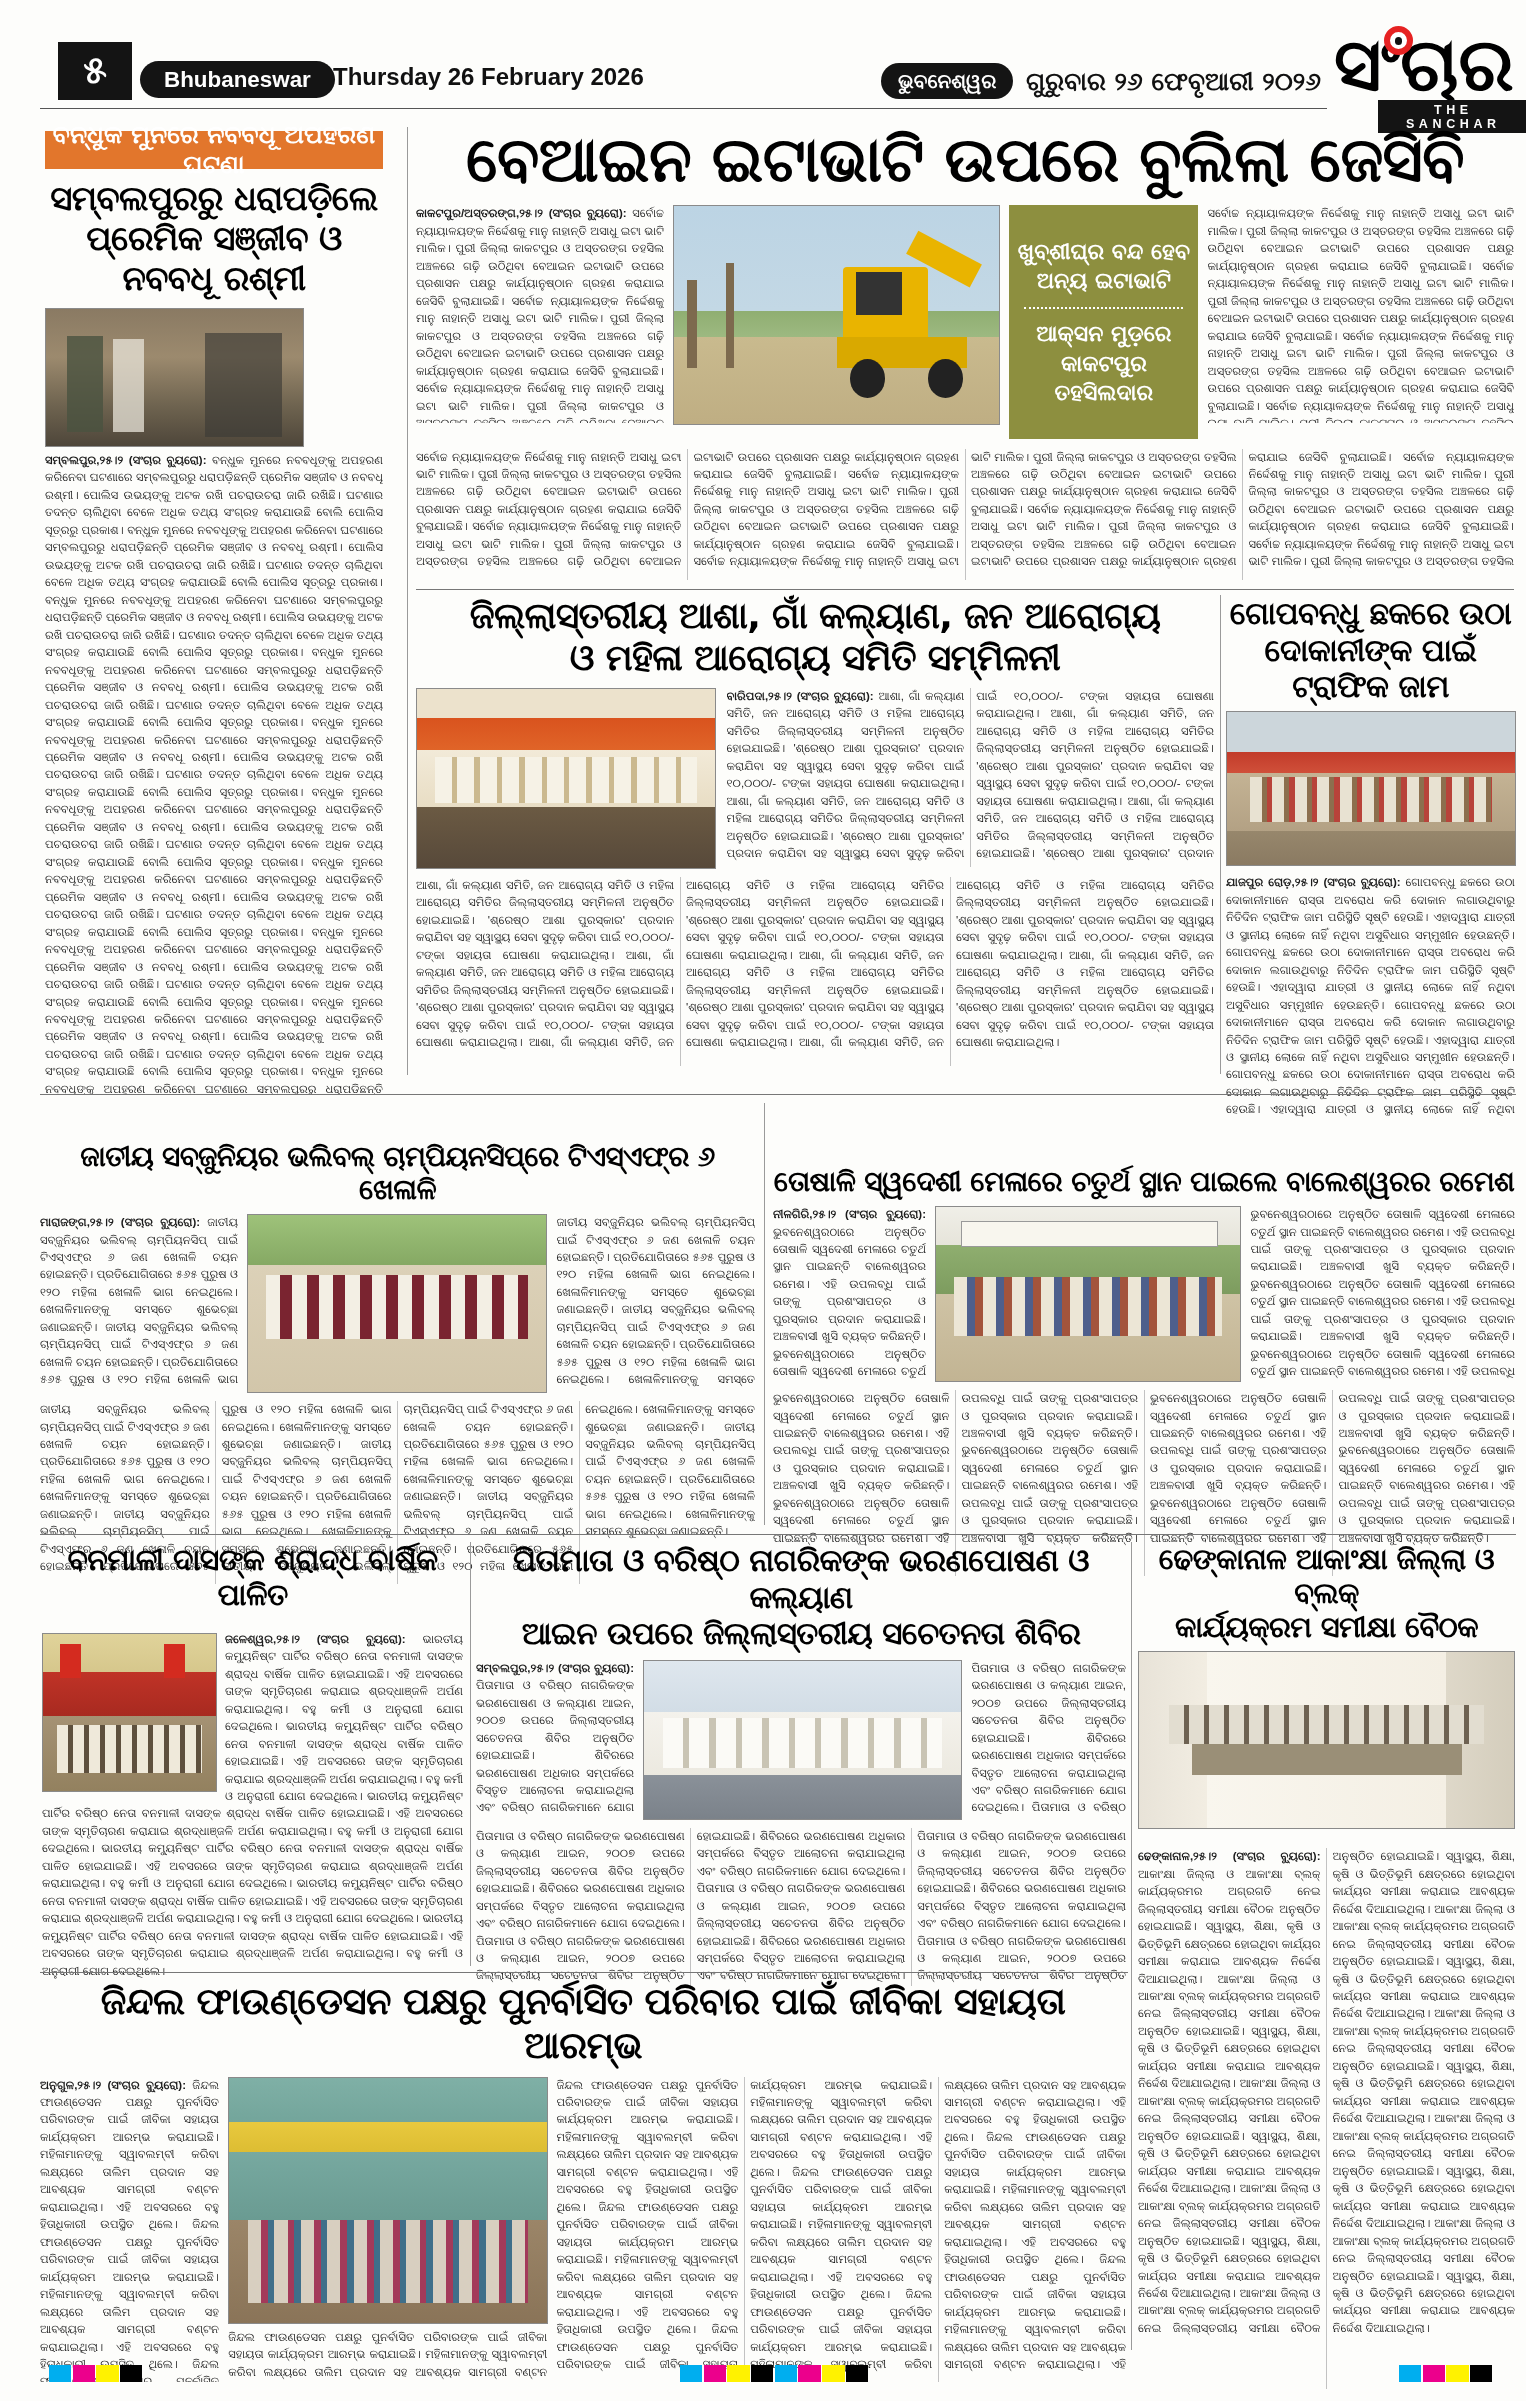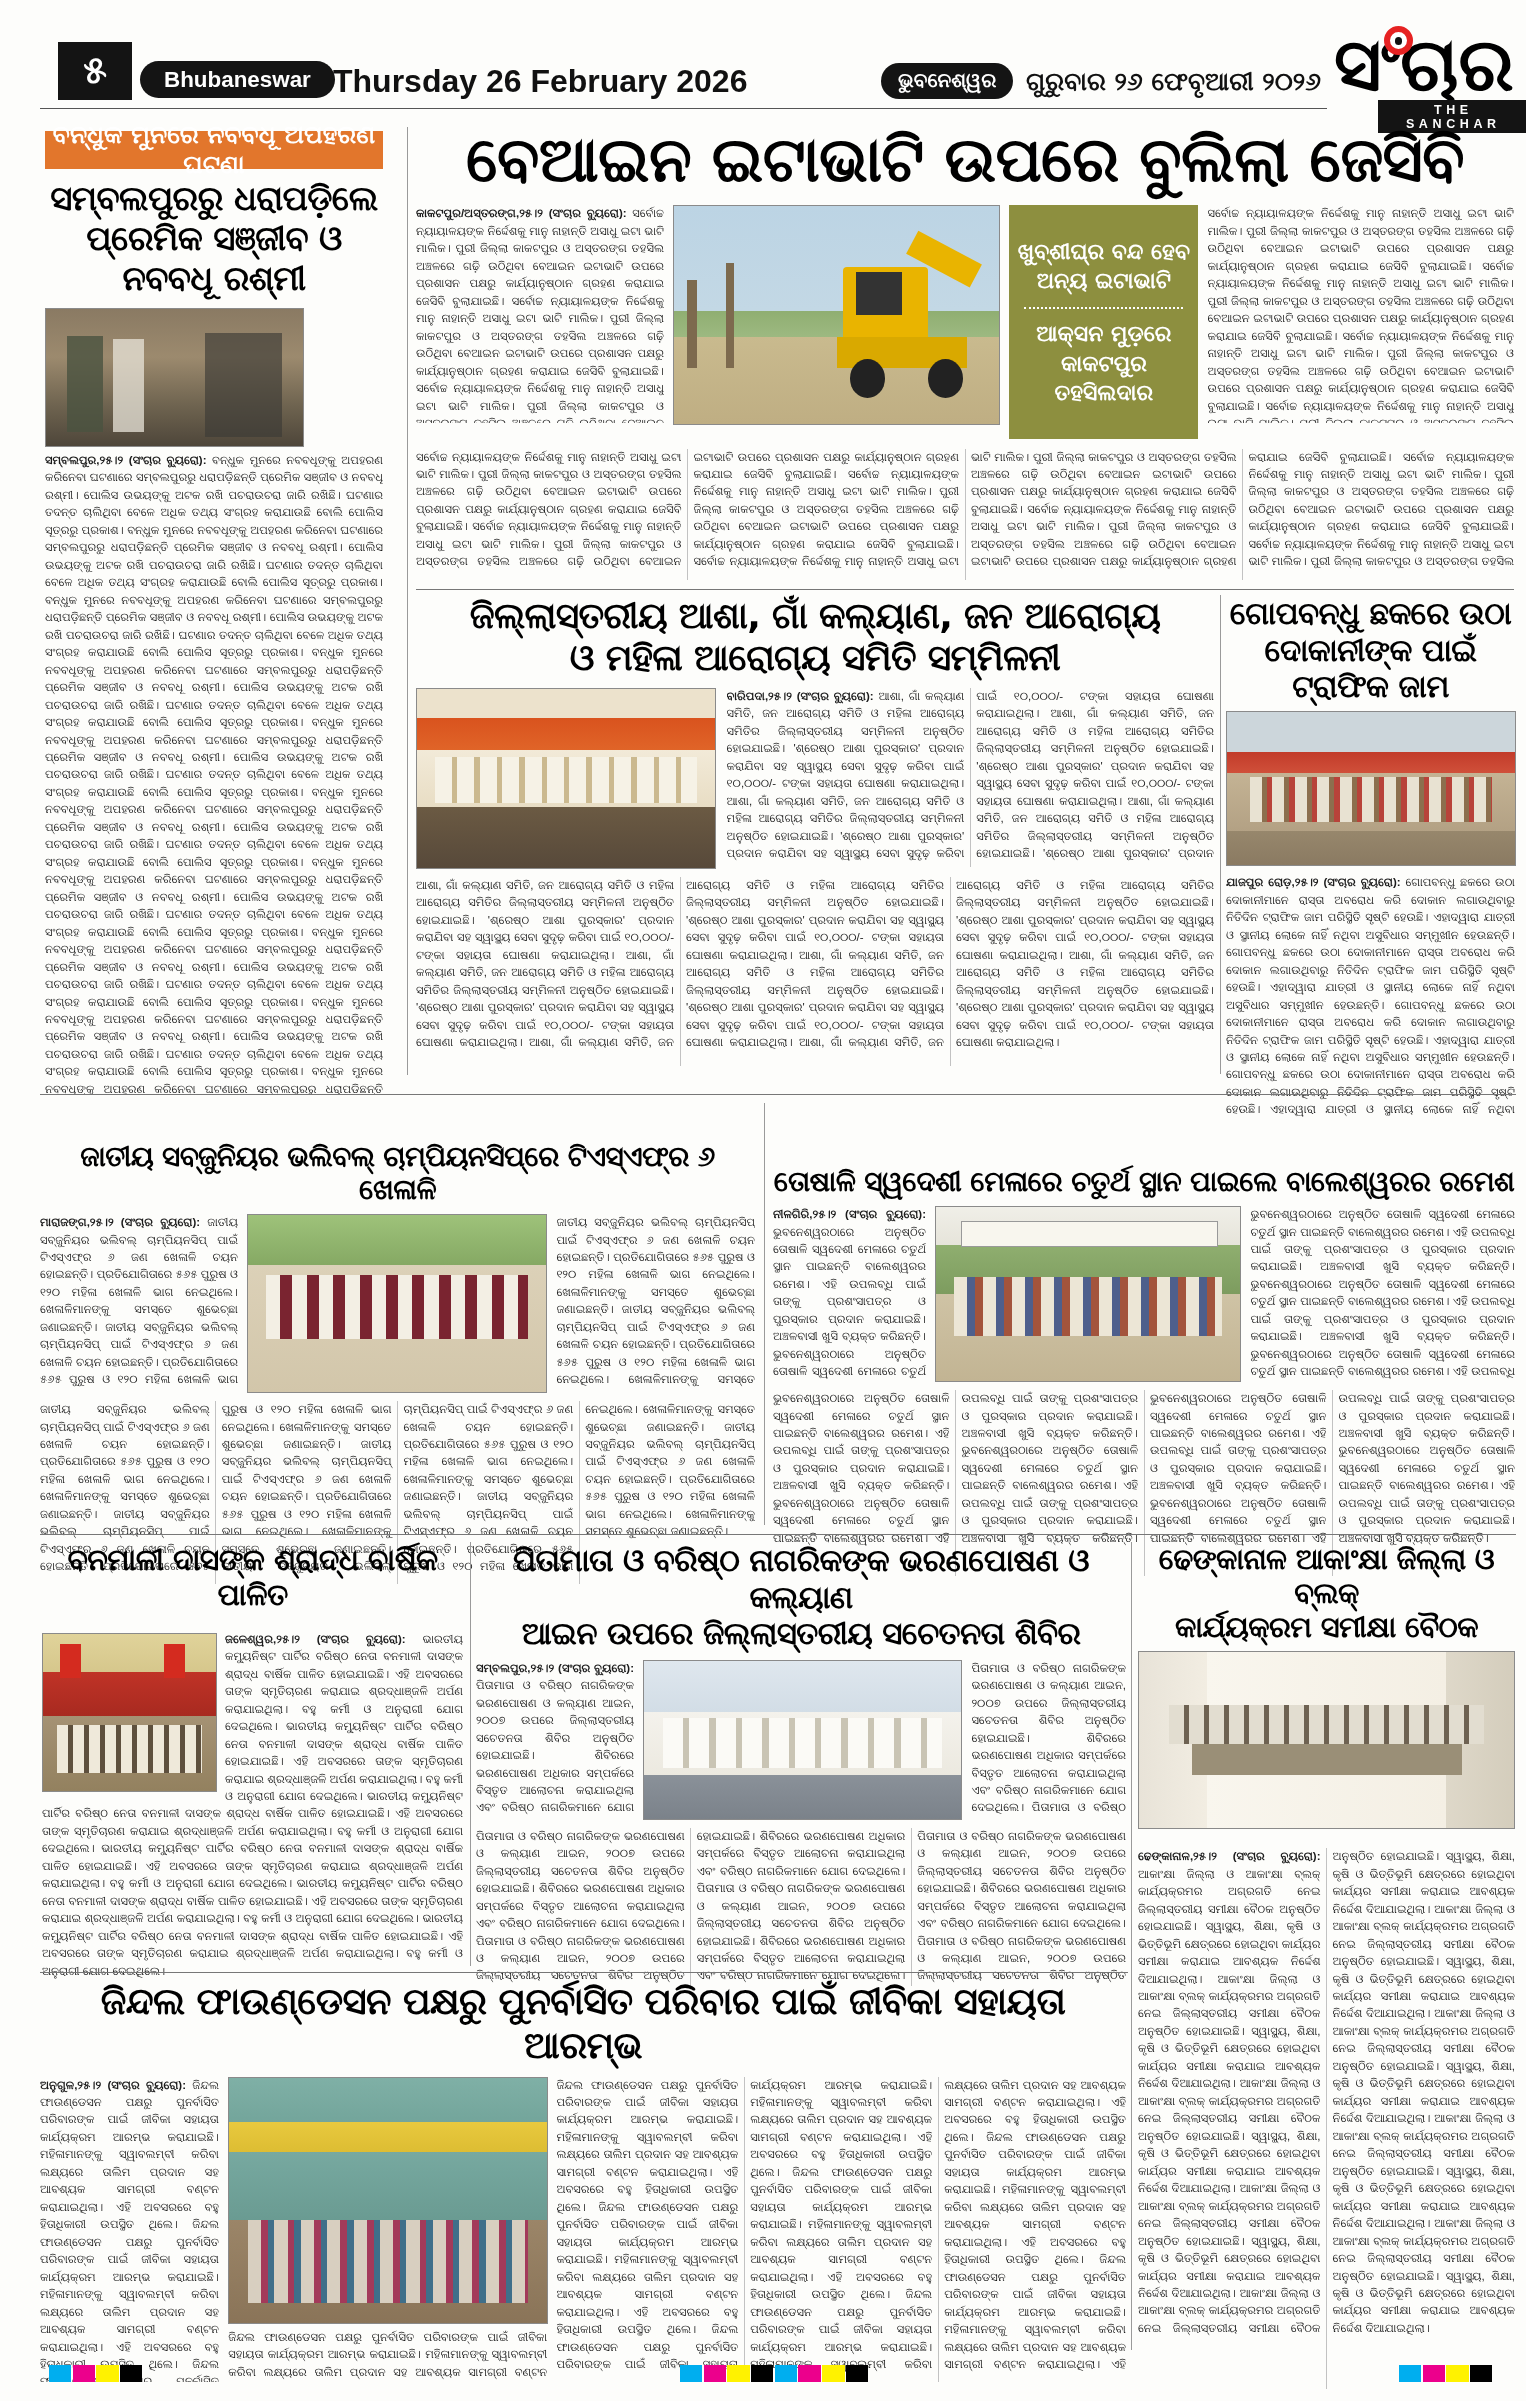--- a/index.html
+++ b/index.html
@@ -36,23 +36,23 @@
   .sq{width:22.4px;height:17px;display:inline-block;margin-right:1.3px}
 </style>
 </head>
 <body>
 
 <div class="page">
 
   <header>
     <div class="abs pagebox" style="left:58px;top:42px;width:74px;height:58px;font-size:38px">୫</div>
     <div class="abs pill" style="left:140px;top:61px;height:37px;padding:0 24px;font-size:22.4px">Bhubaneswar</div>
-    <div class="abs" style="left:333px;top:63px;font-size:32px;font-weight:bold">Thursday 26 February 2026</div>
-
-    <div class="abs pill" style="left:881px;top:63px;height:36px;padding:0 17px;font-size:20px;font-family:Liberation Mono, monospace">ଭୁବନେଶ୍ୱର</div>
+    <div class="abs" style="left:333px;top:63px;font-size:24px;font-weight:bold">Thursday 26 February 2026</div>
+
+    <div class="abs pill" style="left:881px;top:63px;height:36px;padding:0 17px;font-size:20px;font-family:Liberation Serif, serif">ଭୁବନେଶ୍ୱର</div>
     <div class="abs" style="left:1026px;top:67px;font-size:25px;font-weight:bold;font-family:'DejaVu Sans',sans-serif">ଗୁରୁବାର ୨୬ ଫେବୃଆରୀ ୨୦୨୬</div>
 
     <div class="abs masthead" style="left:1334px;top:28px;font-size:73px">ସଂଚାର</div>
     <div class="abs ring" style="left:1384px;top:26.4px"></div>
     <div class="abs msub" style="left:1378px;top:100px;width:140px">THE SANCHAR</div>
 
     <div class="abs hr" style="left:40px;top:108px;width:1287px"></div>
   </header>
 
   <section class="abs" style="left:45px;top:131px;width:338px;height:944px">

